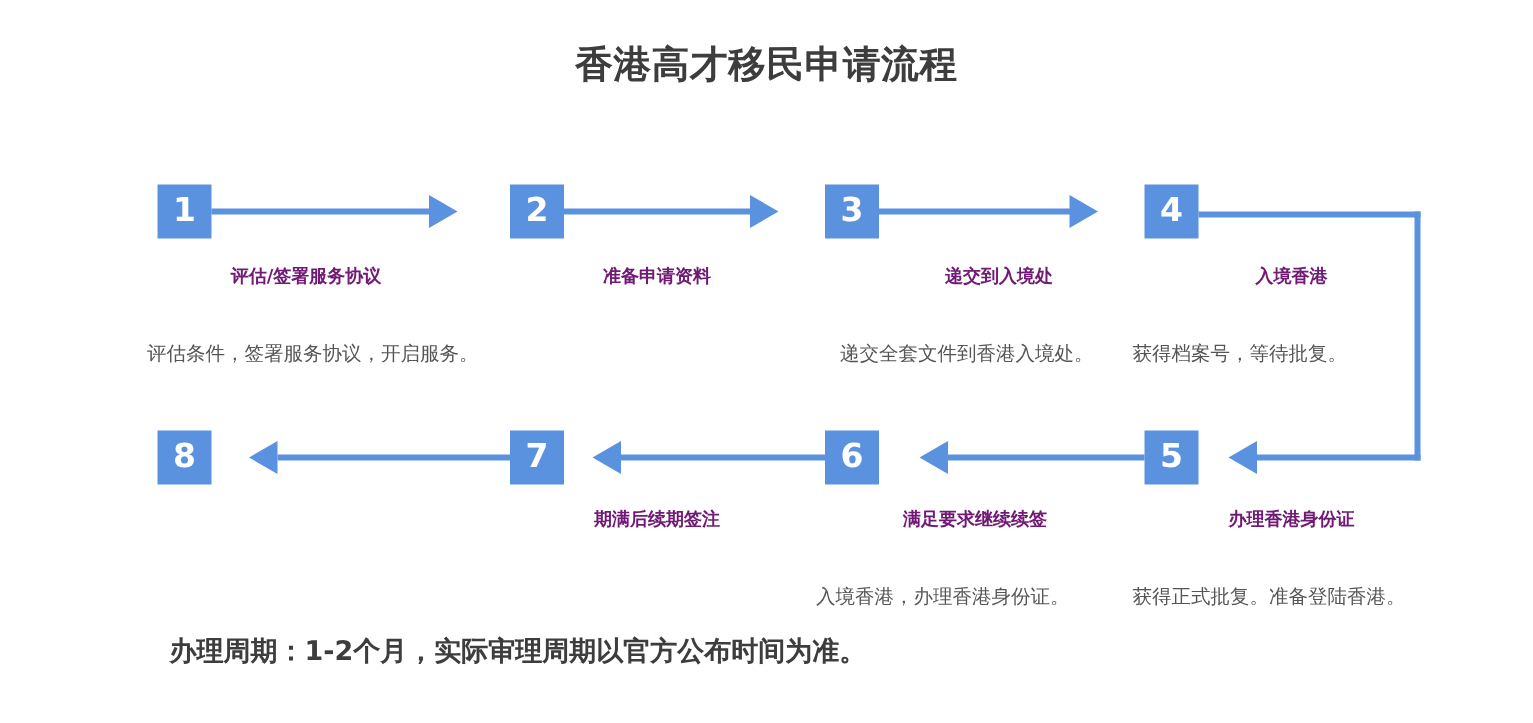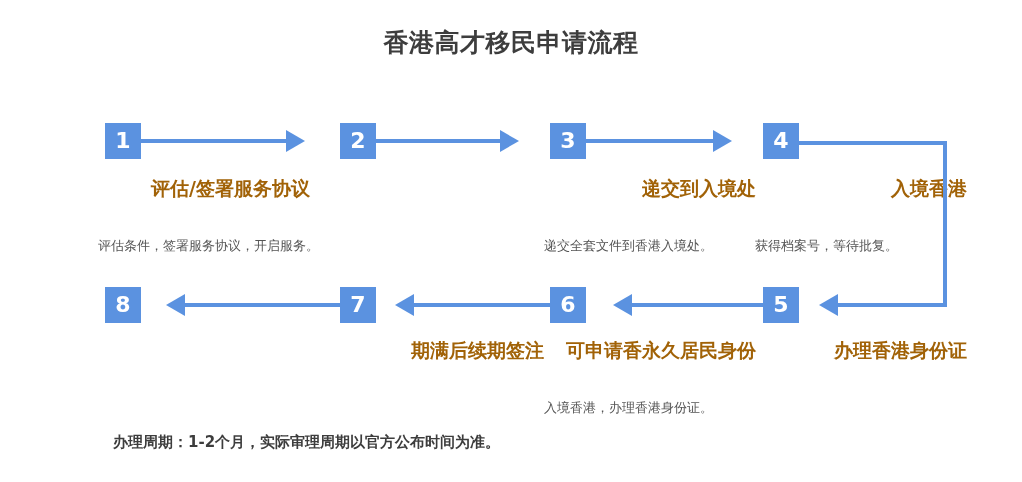--- a/index.html
+++ b/index.html
@@ -48,24 +48,24 @@
     justify-content: center;
     line-height: 1;
   }
 
   
   .step-text {
     position: absolute;
     width: 212px;
   }
   .step-title {
-    font-size: 19px;
-    font-weight: bold;
-    color: #a16207;
-    text-align: right;
+    font-size: 12px;
+    font-weight: bold;
+    color: #701a75;
+    text-align: center;
     white-space: nowrap;
     margin-bottom: 9px;
   }
   .step-desc {
     font-size: 13px;
     color: #555555;
     text-align: left;
     white-space: nowrap;
     line-height: 1.3;
     margin-top: 36px;
@@ -134,22 +134,22 @@
     height: 0;
     border-top: 11px solid transparent;
     border-bottom: 11px solid transparent;
     border-right: 19px solid #5b92e0;
   }
 
   
   .footer-note {
     position: absolute;
     left: 113px;
-    top: 433px;
-    font-size: 15px;
+    top: 422px;
+    font-size: 18px;
     font-weight: bold;
     color: #3d3d3d;
     white-space: nowrap;
   }
 </style>
 </head>
 <body>
 
 <div id="canvas">
 
@@ -161,29 +161,30 @@
     <div class="step-desc">评估条件，签署服务协议，开启服务。</div>
   </div>
 
   <div class="arrow-h" style="left:141px; top:130px; width:164px;">
     <div class="shaft" style="left:0; width:146px;"></div>
     <div class="head-right" style="left:145px;"></div>
   </div>
 
   <div class="step-box" style="left:340px; top:123px;">2</div>
   <div class="step-text" style="left:332px; top:176px;">
+    <div class="step-title">准备申请资料</div>
   </div>
 
   <div class="arrow-h" style="left:376px; top:130px; width:143px;">
     <div class="shaft" style="left:0; width:125px;"></div>
     <div class="head-right" style="left:124px;"></div>
   </div>
 
   <div class="step-box" style="left:550px; top:123px;">3</div>
-  <div class="step-text" style="left:544px; top:176px;">
+  <div class="step-text" style="left:560px; top:176px;">
     <div class="step-title">递交到入境处</div>
     <div class="step-desc">递交全套文件到香港入境处。</div>
   </div>
 
   <div class="arrow-h" style="left:586px; top:130px; width:146px;">
     <div class="shaft" style="left:0; width:128px;"></div>
     <div class="head-right" style="left:127px;"></div>
   </div>
 
   <div class="step-box" style="left:763px; top:123px;">4</div>
@@ -193,30 +194,31 @@
   </div>
 
   <div class="elbow-top"></div>
   <div class="elbow-vert"></div>
   <div class="elbow-bottom"></div>
   <div class="elbow-head"></div>
 
   <div class="step-box" style="left:763px; top:287px;">5</div>
   <div class="step-text" style="left:755px; top:338px;">
     <div class="step-title">办理香港身份证</div>
+    <div class="step-desc">获得正式批复。准备登陆香港。</div>
   </div>
 
   <div class="arrow-h" style="left:613px; top:294px; width:150px;">
     <div class="shaft" style="left:19px; width:131px;"></div>
     <div class="head-left" style="left:0;"></div>
   </div>
 
   <div class="step-box" style="left:550px; top:287px;">6</div>
   <div class="step-text" style="left:544px; top:338px;">
-    <div class="step-title">可申请香永久居民身份</div>
+    <div class="step-title">满足要求继续续签</div>
     <div class="step-desc">入境香港，办理香港身份证。</div>
   </div>
 
   <div class="arrow-h" style="left:395px; top:294px; width:155px;">
     <div class="shaft" style="left:19px; width:136px;"></div>
     <div class="head-left" style="left:0;"></div>
   </div>
 
   <div class="step-box" style="left:340px; top:287px;">7</div>
   <div class="step-text" style="left:332px; top:338px;">

